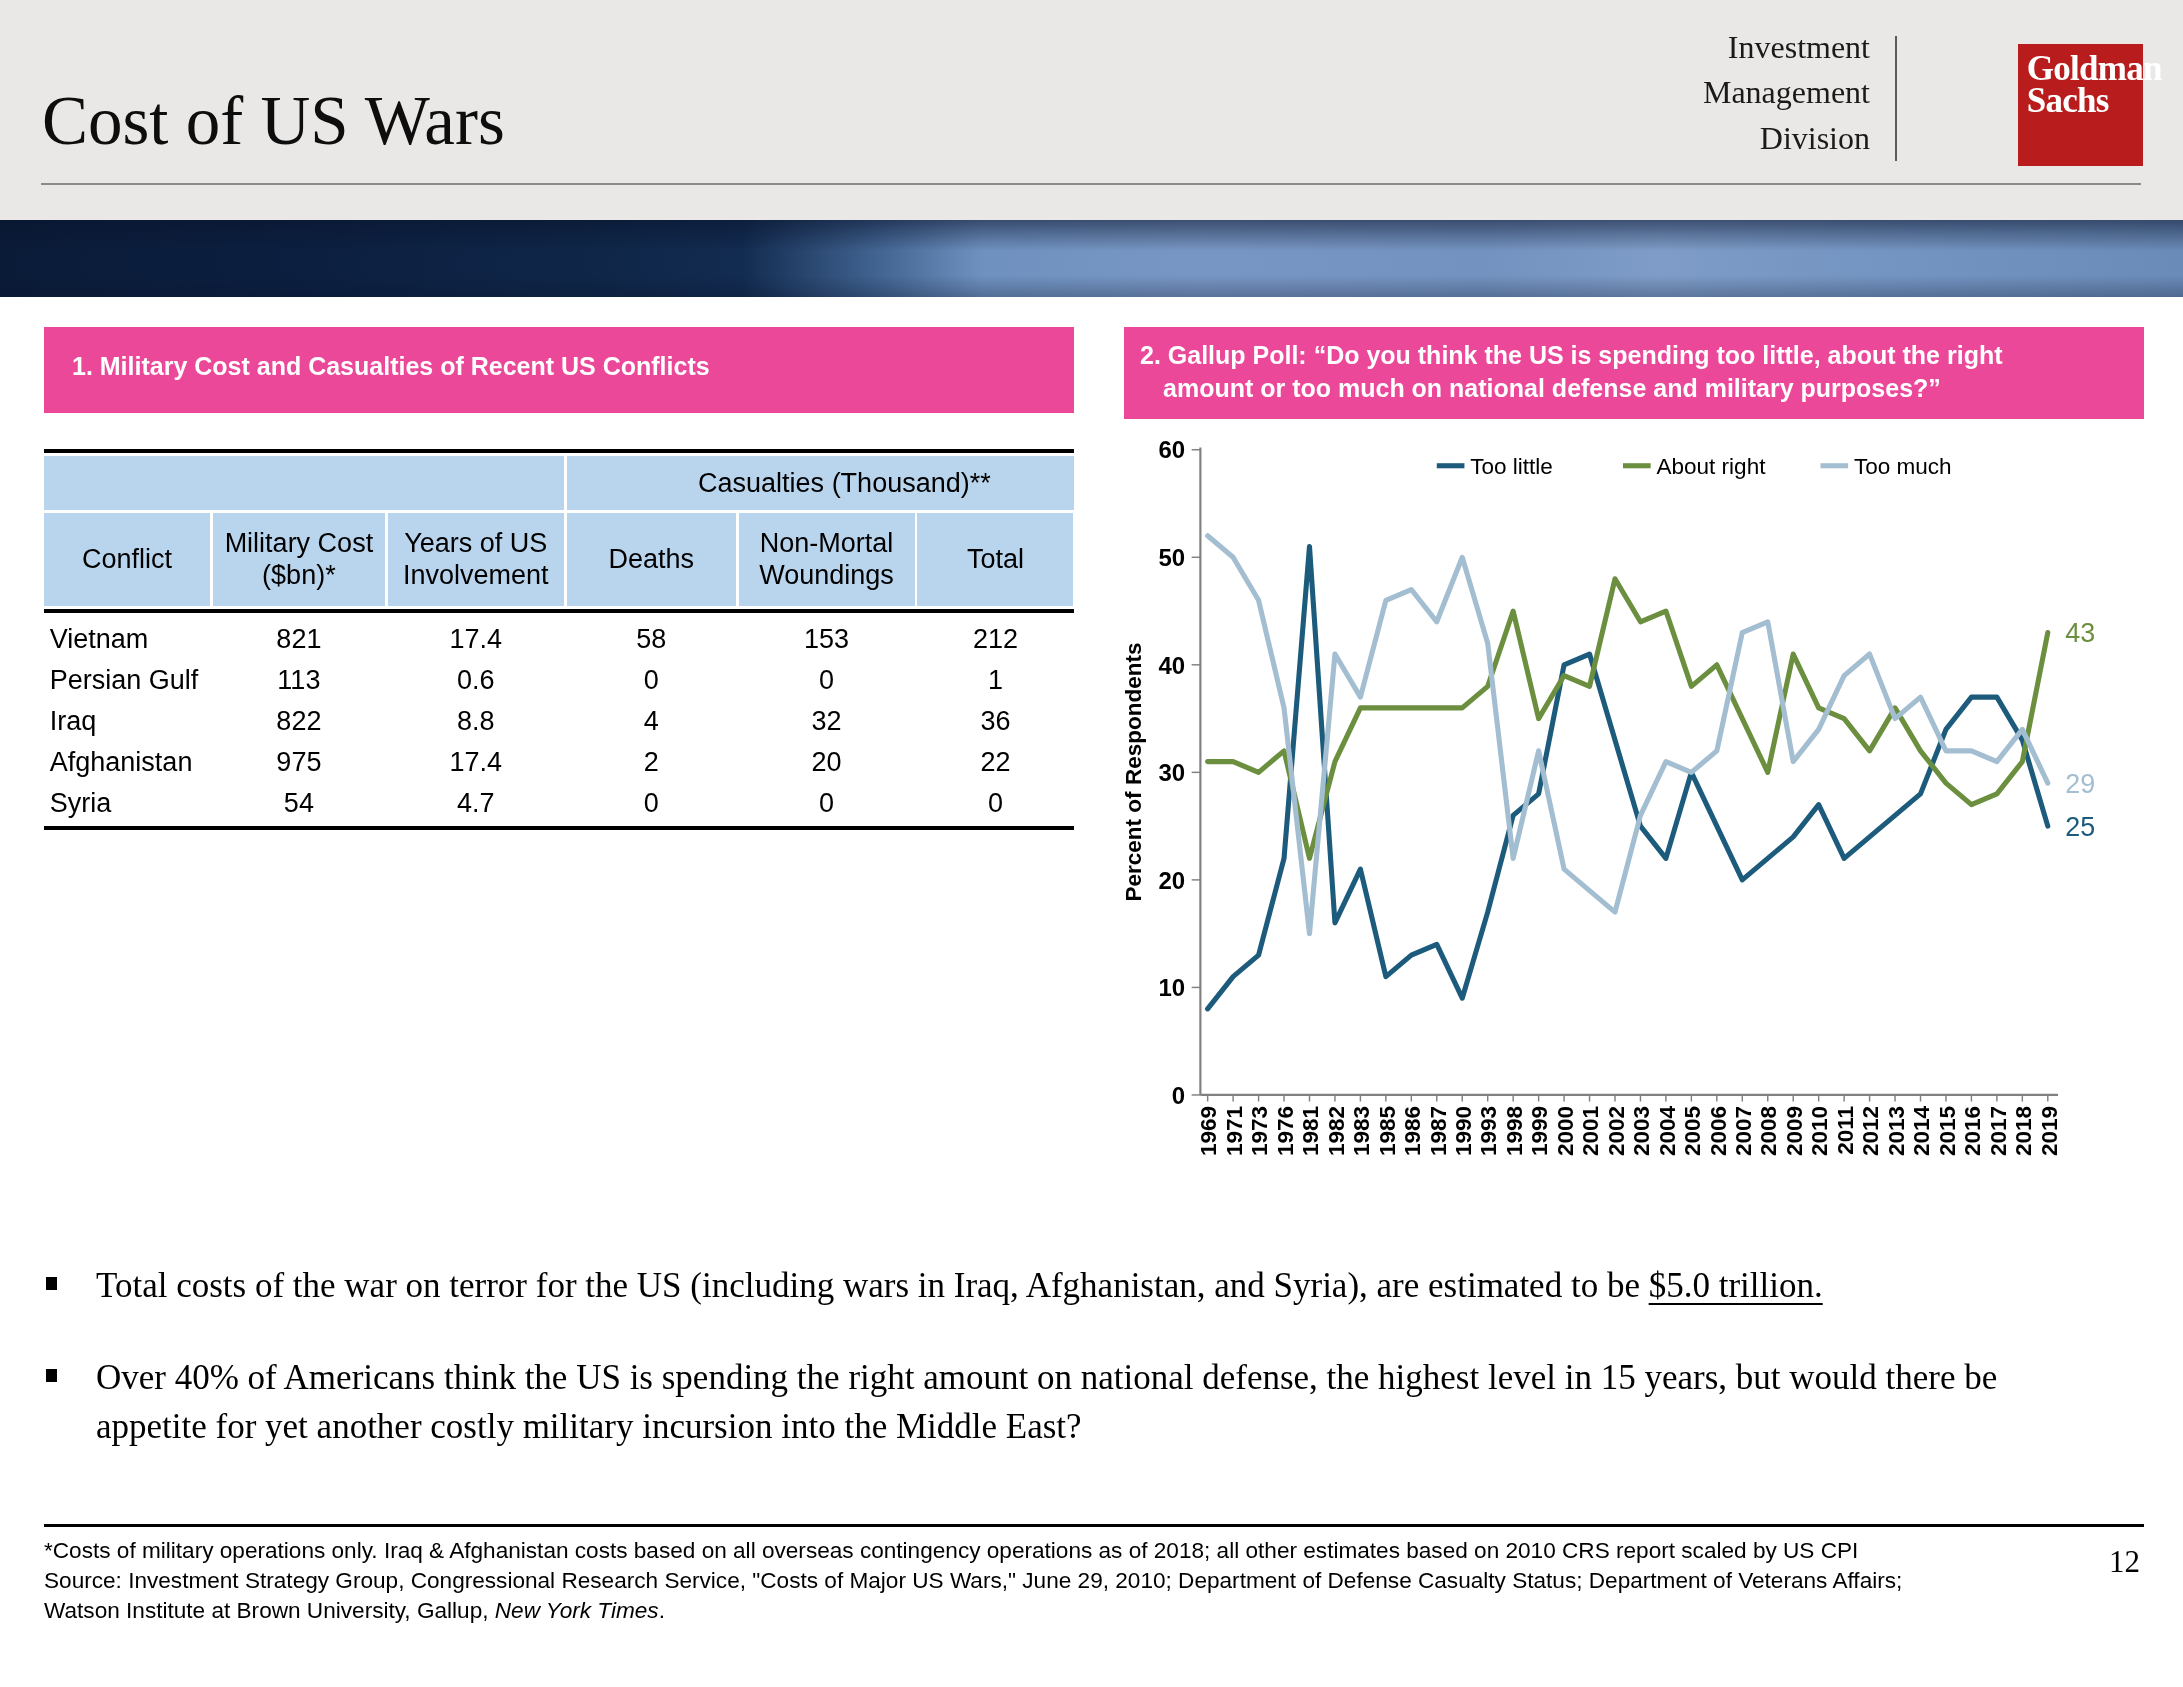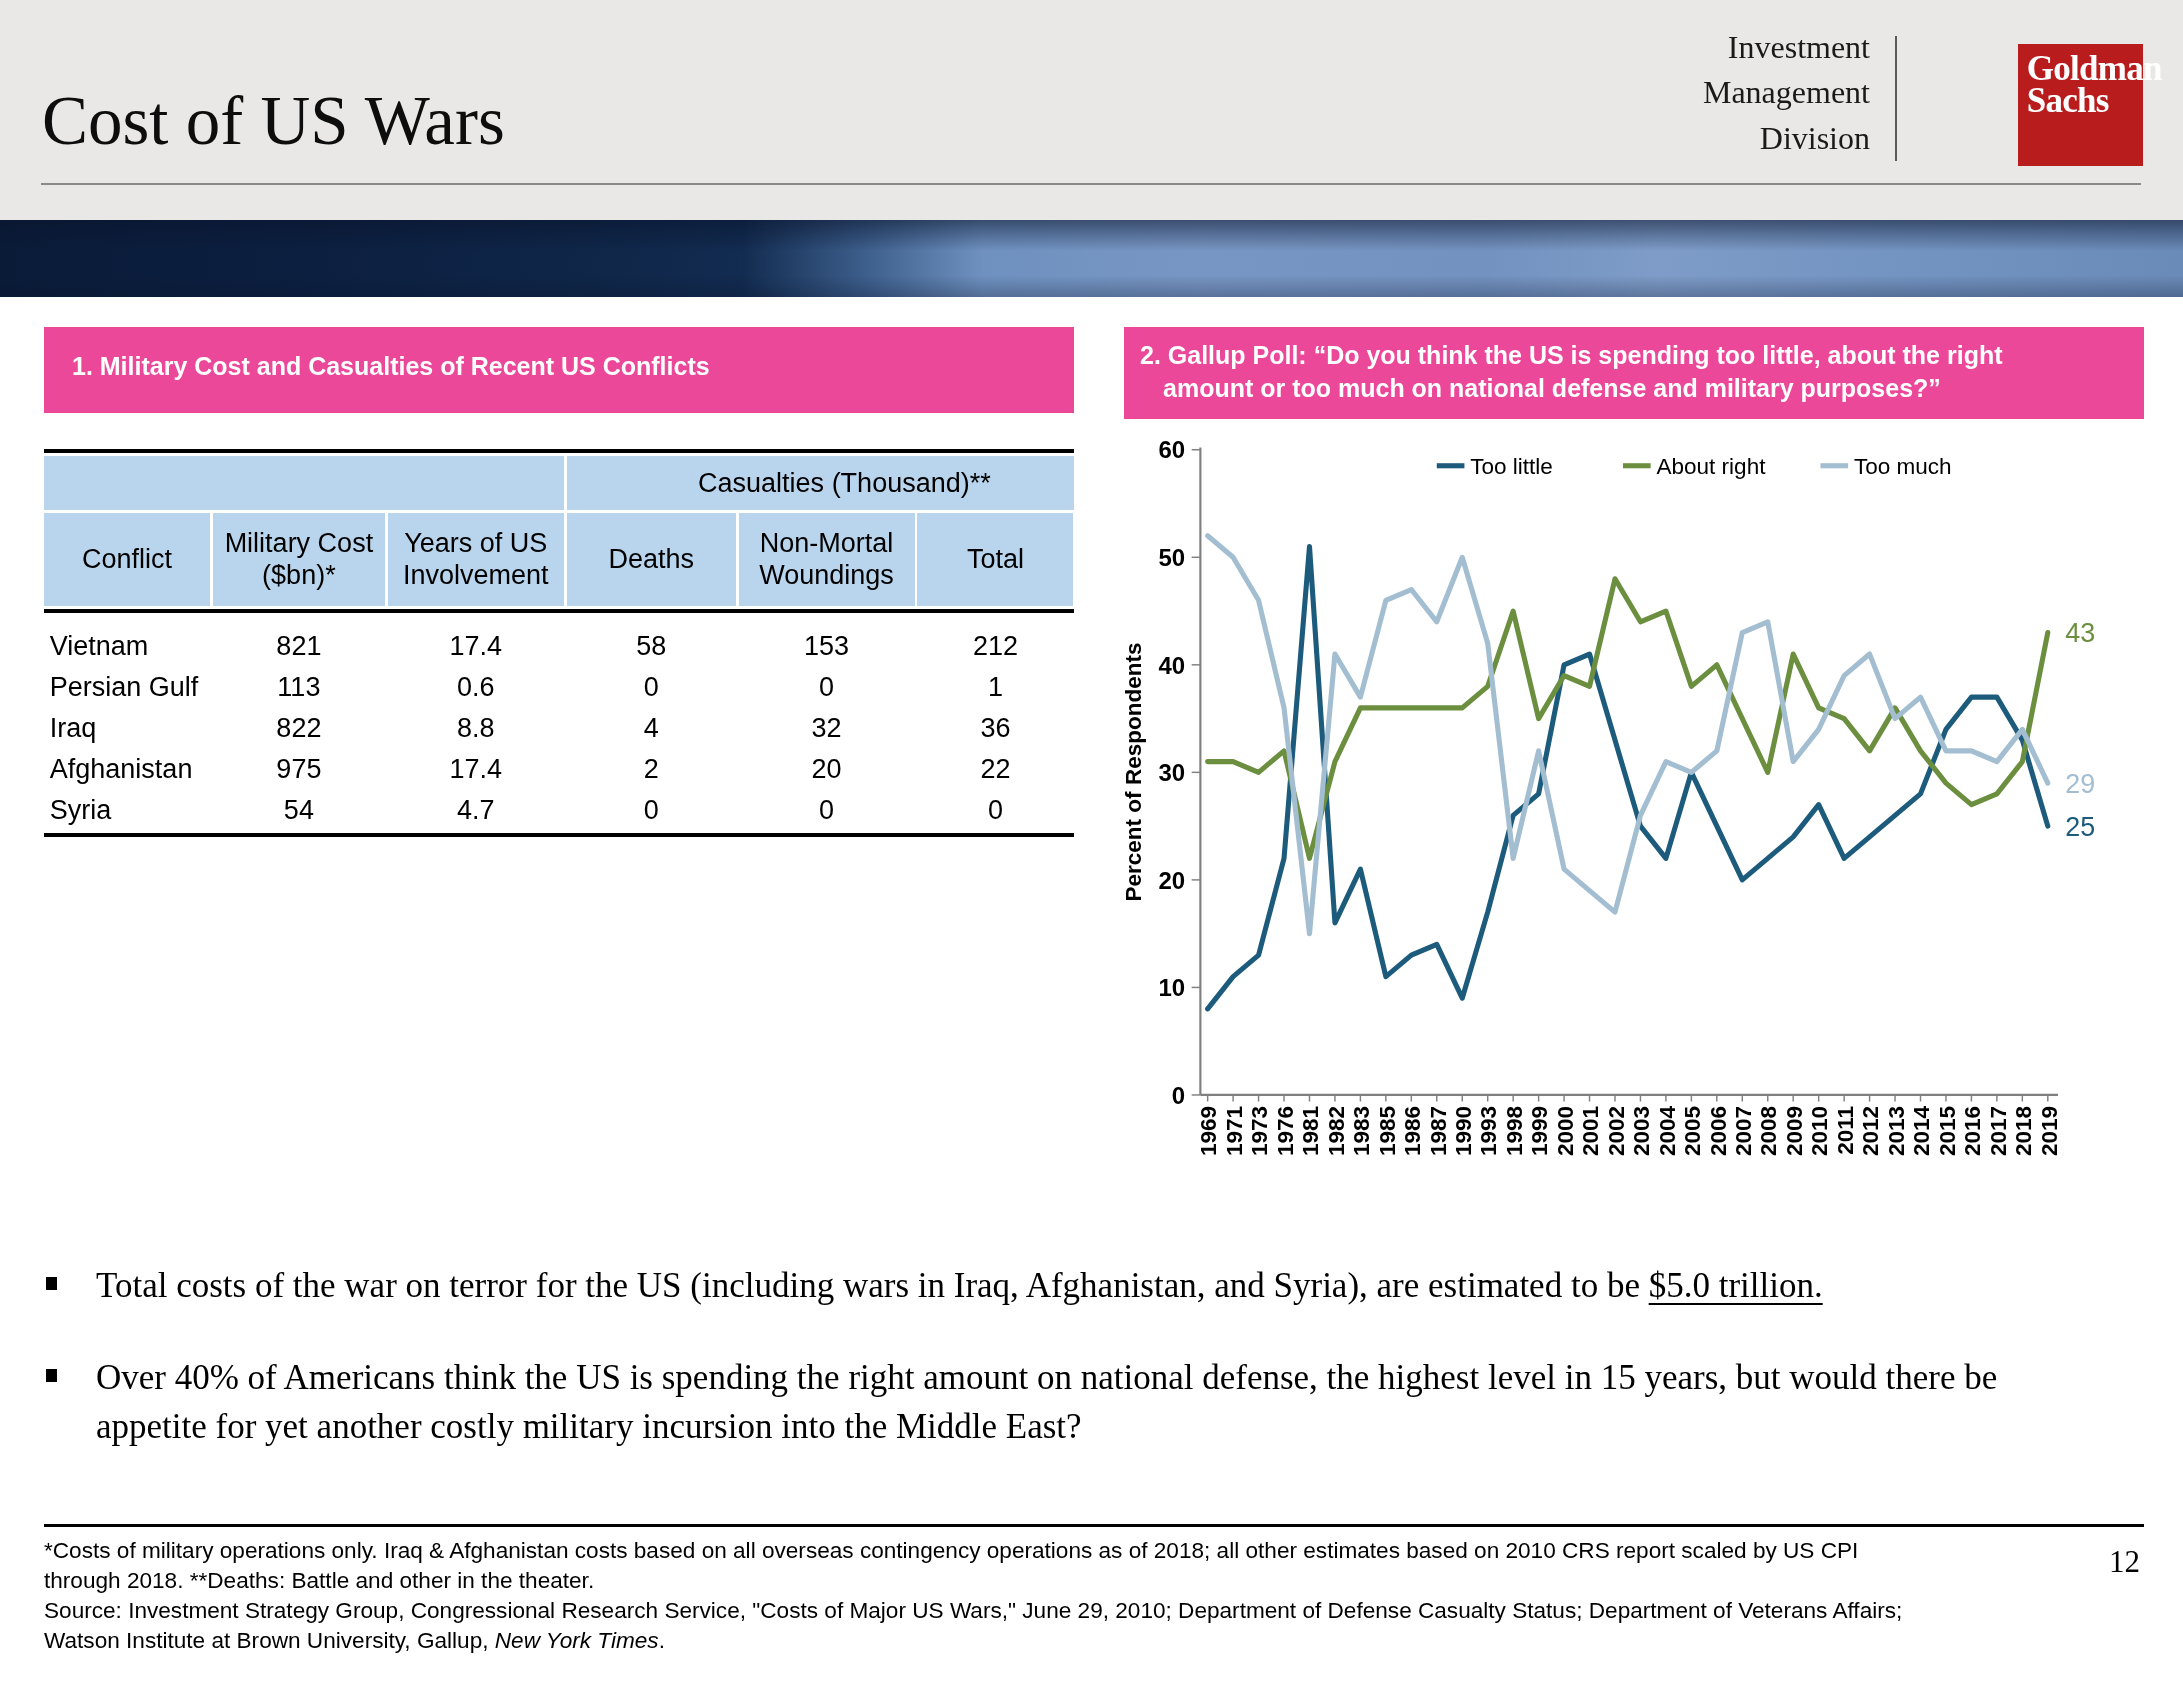--- a/index.html
+++ b/index.html
@@ -32,21 +32,21 @@
 
   
   #table{position:absolute;left:44px;top:449px;width:1030px;}
   .tline{height:4.4px;background:#000;}
   .tline.thin{height:3.6px;}
   .thead1{display:grid;grid-template-columns:520px 507px;gap:2.9px;margin-top:2.9px;}
   .thead1 > div{background:#B9D5ED;height:54px;display:flex;align-items:center;justify-content:center;font-size:27px;padding-left:48px;}
   .thead2{display:grid;grid-template-columns:166px 172px 176px 169px 176px 156px;gap:2.9px;margin-top:2.9px;}
   .thead2 > div{background:#B9D5ED;height:93px;display:flex;align-items:center;justify-content:center;
                 text-align:center;font-size:27px;line-height:1.18;padding:0 5.8px;box-sizing:border-box;}
-  #table-rows{margin-top:13px;}
+  #table-rows{margin-top:6px;}
   .trow{display:grid;grid-template-columns:166px 172px 176px 169px 176px 156px;gap:2.9px;
         height:41px;align-items:center;font-size:27px;}
   .trow > div{text-align:center;}
   .trow > div:first-child{text-align:left;padding-left:5.8px;}
 
   
   #chart{position:absolute;left:1124px;top:433px;width:1022px;height:782px;}
   #gallup-chart text{font-family:"Liberation Sans",sans-serif;}
   #gallup-chart .tick{font-size:33px;font-weight:bold;fill:#000;}
   #gallup-chart .xlab{font-size:31px;font-weight:bold;fill:#000;}
@@ -262,21 +262,20 @@
     </div>
     <div class="bullet">
       <span class="bullet-marker"></span>
       <span>Over 40% of Americans think the US is spending the right amount on national defense, the highest level in 15 years, but would there be appetite for yet another costly military incursion into the Middle East?</span>
     </div>
   </div>
 
   <div class="foot-rule"></div>
   <div id="footnotes">
     <div>*Costs of military operations only. Iraq &amp; Afghanistan costs based on all overseas contingency operations as of 2018; all other estimates based on 2010 CRS report scaled by US CPI</div>
-    <div>through 2018. **Deaths: Battle and other in the theater.</div>
     <div>
       <span>Source: Investment Strategy Group, Congressional Research Service, "Costs of Major US Wars," June 29, 2010; Department of Defense Casualty Status; Department of Veterans Affairs;</span>
     </div>
     <div>
       <span>Watson Institute at Brown University, Gallup, </span><i>New York Times</i><span>.</span>
     </div>
   </div>
   <div id="page-num">12</div>
   <div id="watermark">HOUSE_OVERSIGHT_026956</div>
 

